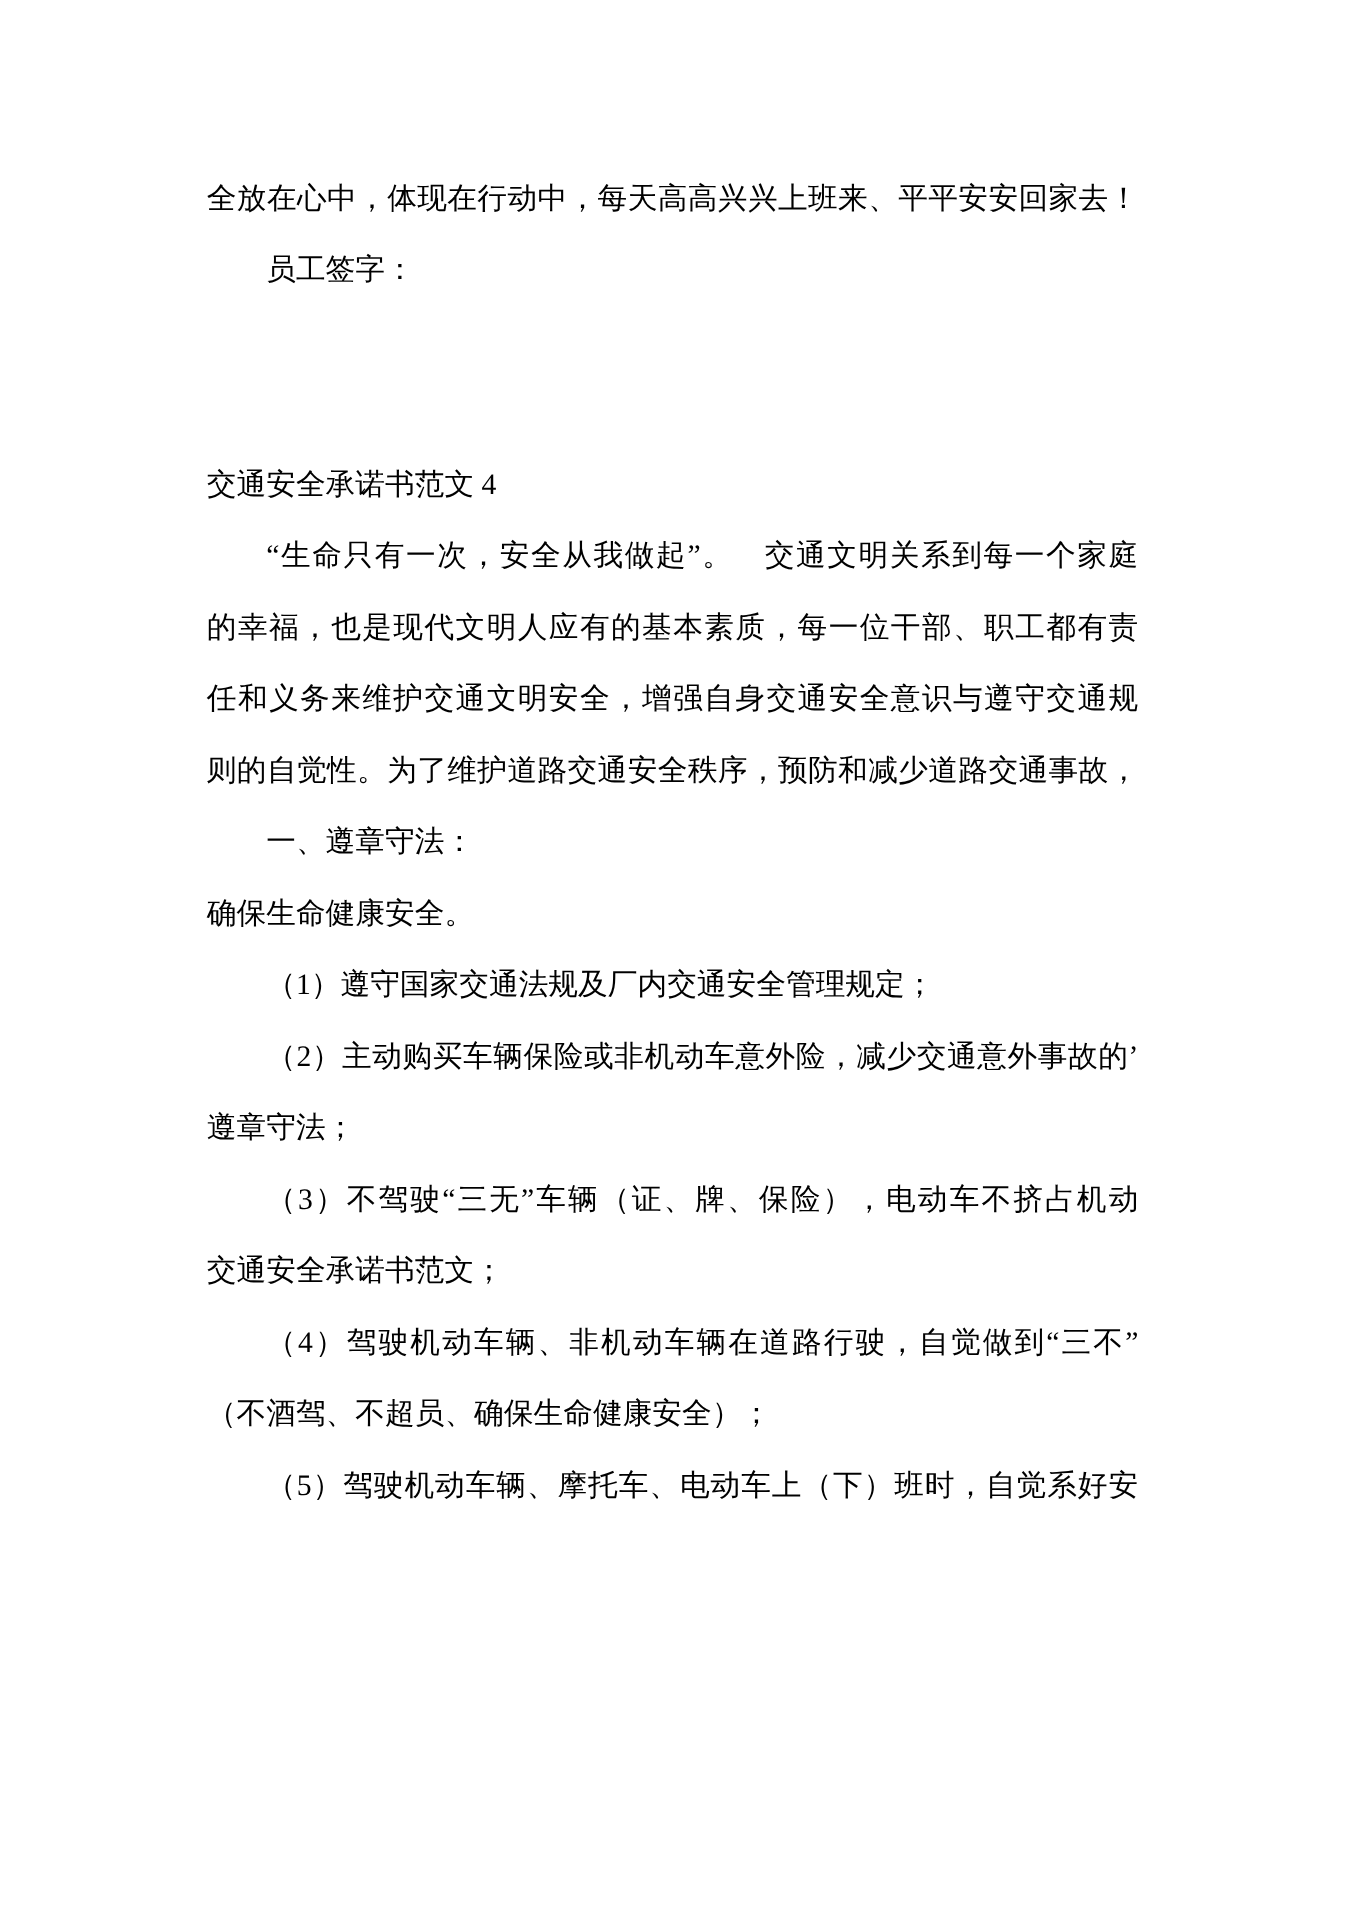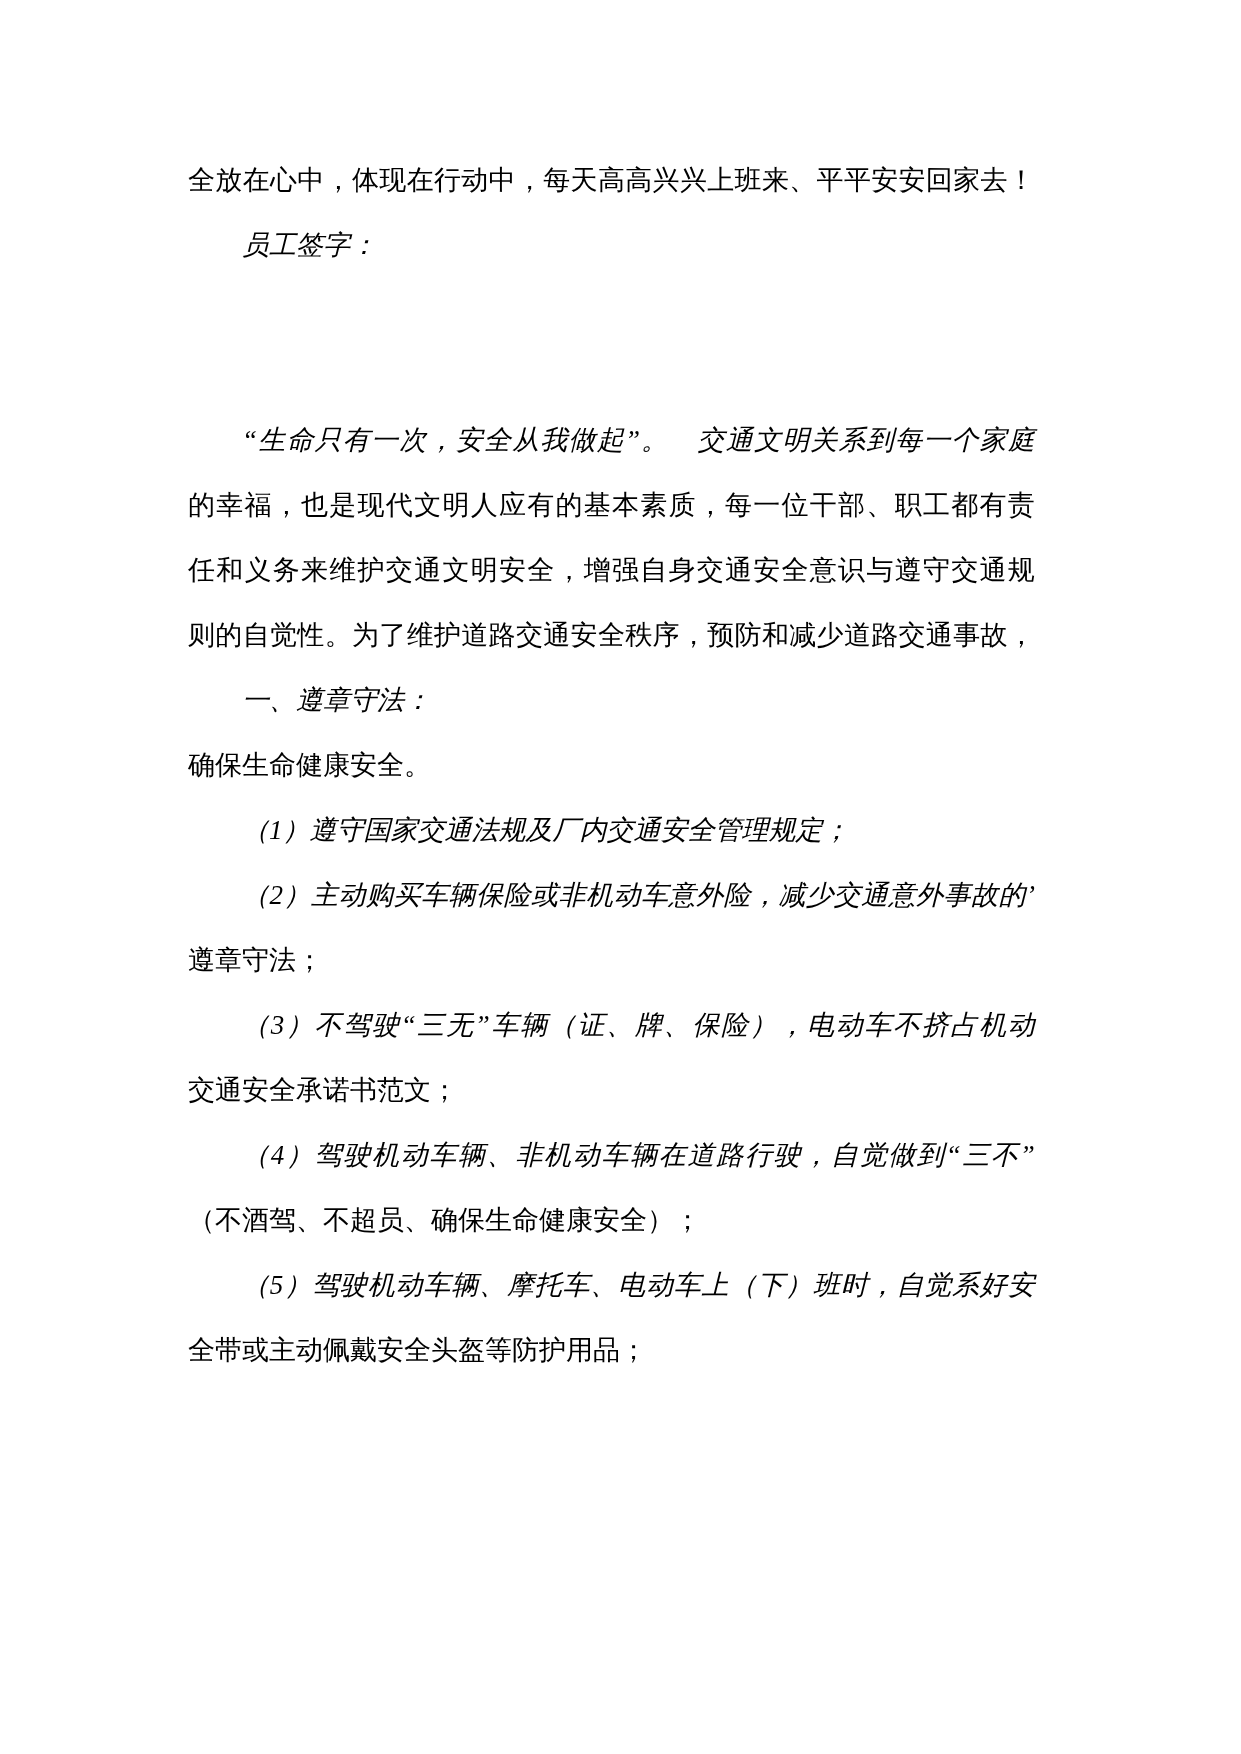--- a/index.html
+++ b/index.html
@@ -21,21 +21,21 @@
   }
   .doc-body { width: 100%; }
   .line {
     height: 65px;
     line-height: 65px;
     font-size: 27px;
     color: #000000;
     white-space: pre;
     text-align: left;
   }
-  .line.indent { text-indent: 54px; font-style: italic; }
+  .line.indent { text-indent: 54px; }
   
   .line.full {
     display: flex;
     justify-content: space-between;
     align-items: baseline;
     white-space: normal;
   }
   .line.full.indent { text-indent: 0; padding-left: 54px; }
   .line.full span { flex: 0 0 auto; display: inline-block; }
   .line.full span.wsp { width: 27px; }
@@ -74,20 +74,21 @@
         <span>平</span>
         <span>安</span>
         <span>安</span>
         <span>回</span>
         <span>家</span>
         <span>去</span>
         <span>！</span>
       </div>
       <div class="line indent">员工签字：</div>
       <div class="spacer" style="height: 130px;"></div>
+      <div class="line">交通安全承诺书范文 4</div>
       <div class="line full indent">
         <span>“</span>
         <span>生</span>
         <span>命</span>
         <span>只</span>
         <span>有</span>
         <span>一</span>
         <span>次</span>
         <span>，</span>
         <span>安</span>
@@ -333,15 +334,14 @@
         <span>）</span>
         <span>班</span>
         <span>时</span>
         <span>，</span>
         <span>自</span>
         <span>觉</span>
         <span>系</span>
         <span>好</span>
         <span>安</span>
       </div>
-      <div class="line">全带或主动佩戴安全头盔等防护用品；</div>
     </div>
 </div>
 
 </body></html>

